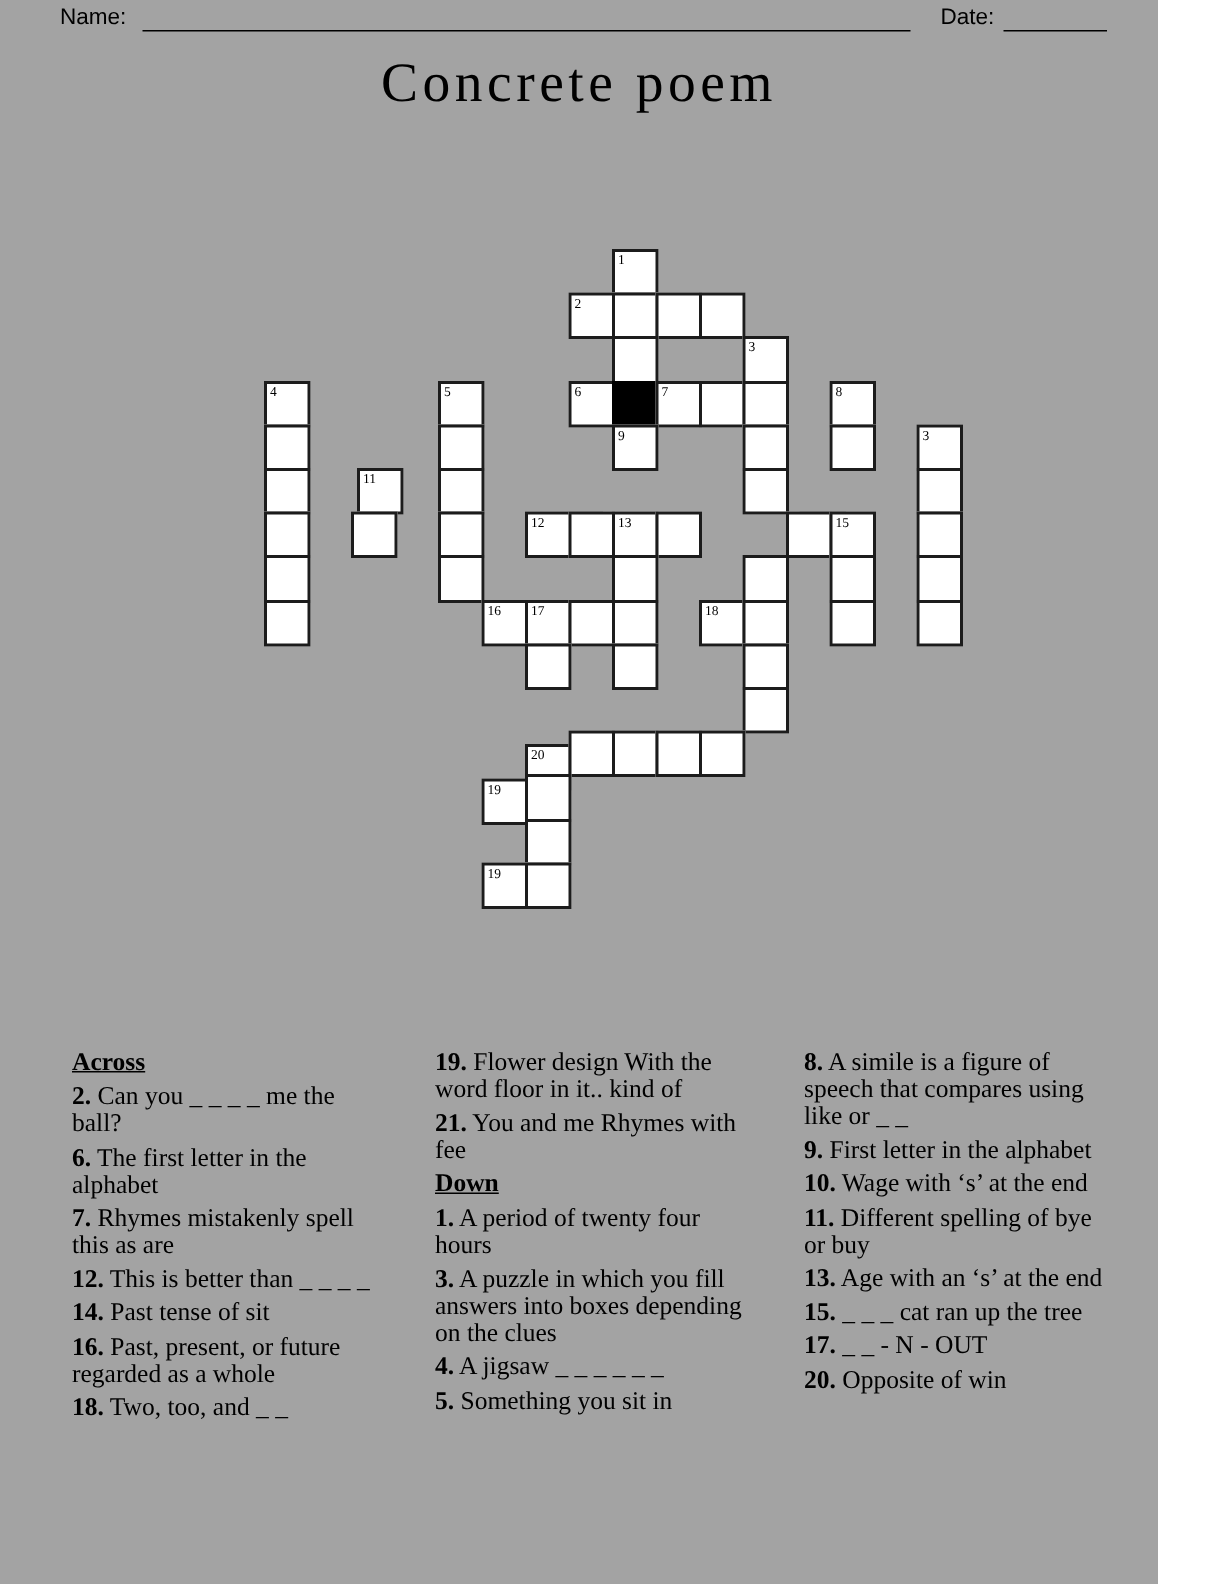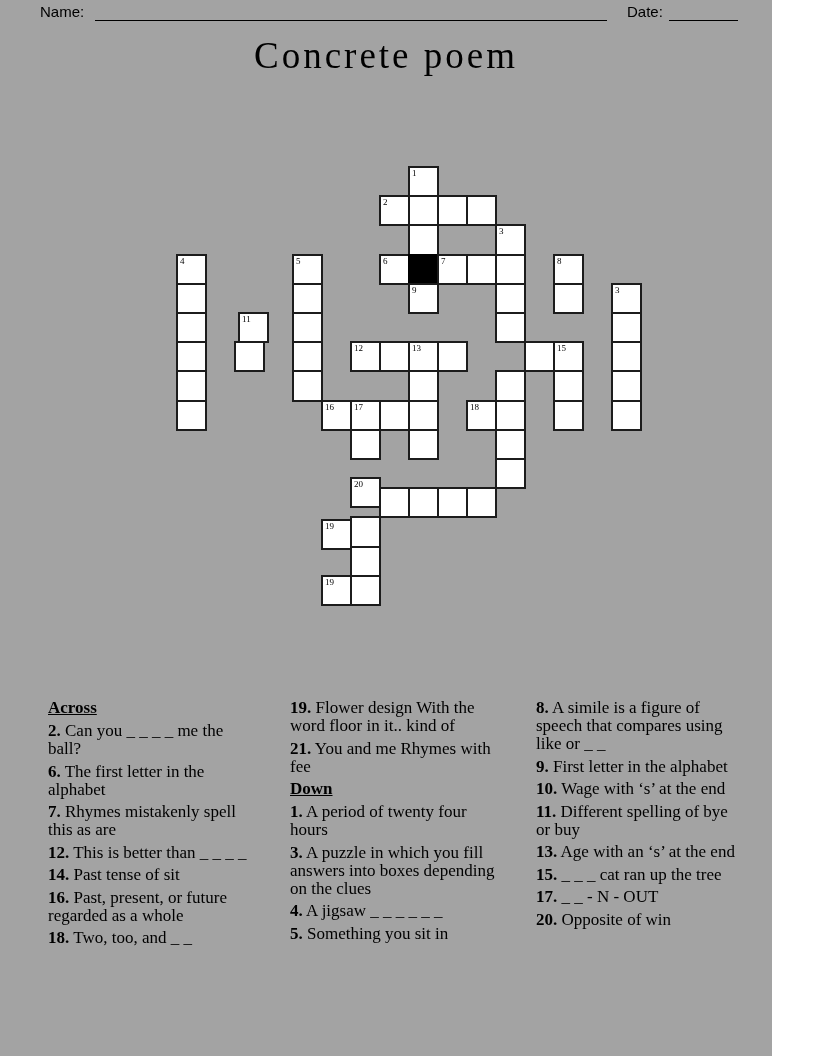--- a/index.html
+++ b/index.html
@@ -138,21 +138,21 @@
       <div class="cell" style="left: 319px; top: 233.6px;"></div>
       <div class="cell" style="left: 377px; top: 233.6px;"></div>
       <div class="cell" style="left: 435px; top: 233.6px;"></div>
       <div class="cell" style="left: 174px; top: 262.8px;"></div>
       <div class="cell" style="left: 232px; top: 262.8px;"></div>
       <div class="cell" style="left: 319px; top: 262.8px;"></div>
       <div class="cell" style="left: 319px; top: 292px;"></div>
       <div class="cell" style="left: 145px; top: 321.2px; margin-top: 32px;">
         <span class="cellnum">19</span>
       </div>
-      <div class="cell" style="left: 174px; top: 311px;">
+      <div class="cell" style="left: 174px; top: 330px;">
         <span class="cellnum">20</span>
       </div>
       <div class="cell" style="left: 203px; top: 321.2px;"></div>
       <div class="cell" style="left: 232px; top: 321.2px;"></div>
       <div class="cell" style="left: 261px; top: 321.2px;"></div>
       <div class="cell" style="left: 290px; top: 321.2px;"></div>
       <div class="cell" style="left: 174px; top: 350.4px;"></div>
       <div class="cell" style="left: 174px; top: 379.6px;"></div>
       <div class="cell" style="left: 145px; top: 408.8px;">
         <span class="cellnum">19</span>

